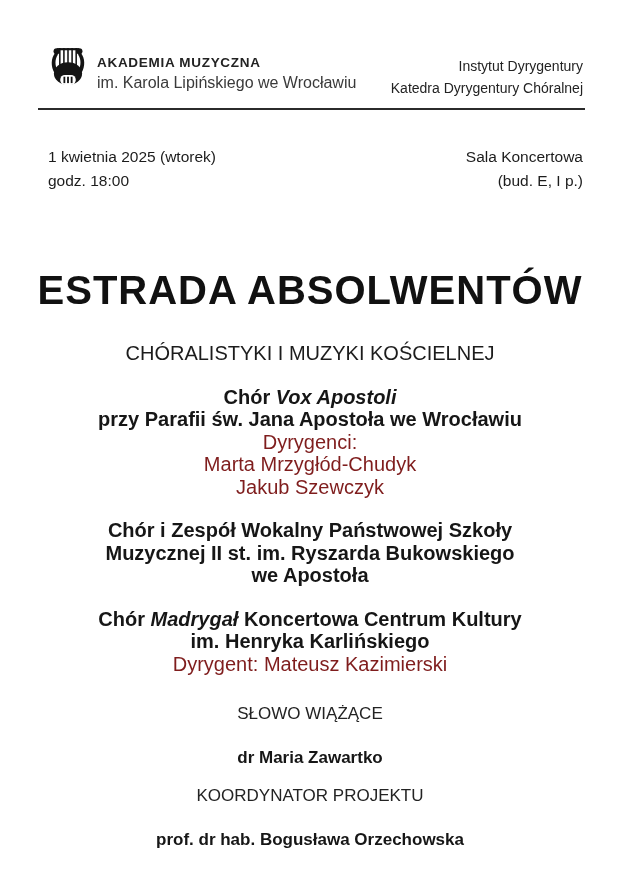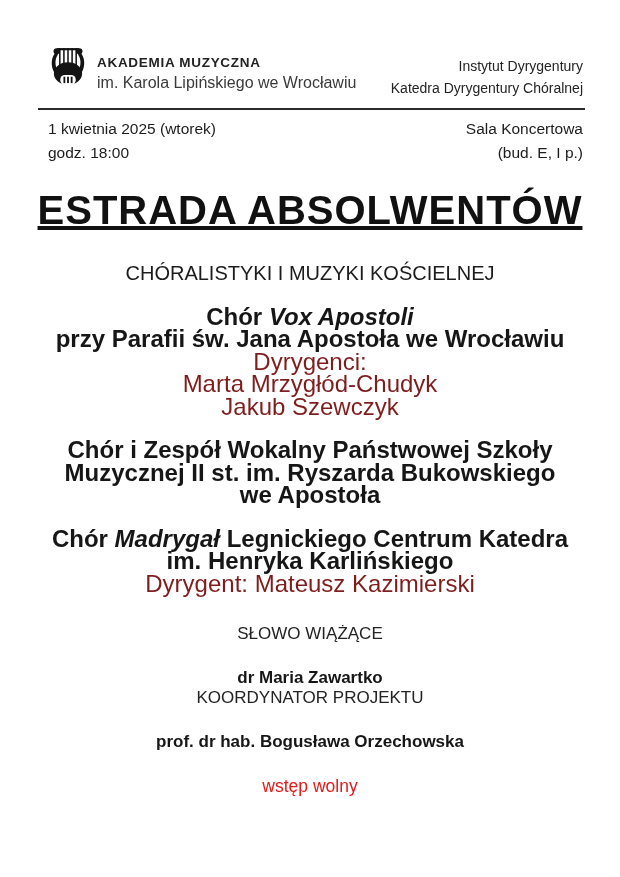--- a/index.html
+++ b/index.html
@@ -27,43 +27,42 @@
 
   .rule {
     border: 0; border-top: 2px solid #2b2b2b;
     margin: 9px 35px 0 38px;
   }
 
   
   .info-row {
     display: flex; justify-content: space-between;
     padding: 7px 37px 0 48px;
-    font-size: 15.5px; line-height: 1.5; color: #1c1c1c;
+    font-size: 15.5px; line-height: 1.5; color: #1c1c1c; margin-top: 28px;
   }
   .info-right { text-align: right; }
 
   
   .content { text-align: center; }
   .event-title {
-    margin-top: 24px;
+    margin-top: 76px;
     font-size: 40px; font-weight: 700; letter-spacing: 1px;
     color: #111111;
-    text-decoration: underline;
   }
   .event-subtitle {
     margin-top: 29px;
     font-size: 20px; line-height: 23px; color: #1c1c1c;
   }
-  .choir-block { margin-top: 21px; font-size: 24px; line-height: 22.5px; }
+  .choir-block { margin-top: 21px; font-size: 20px; line-height: 22.5px; }
   .choir-name { font-weight: 700; color: #161616; }
   .choir-name em { font-style: italic; }
   .conductor-line { font-weight: 400; color: #7f1d1d; }
 
   .credits { margin-top: 29px; }
-  .credit-label { font-size: 17px; color: #232323; }
+  .credit-label { font-size: 17px; color: #232323; margin-top: 18px; }
   .credit-name { font-size: 17px; font-weight: 700; color: #161616; margin-top: 24px; }
   .admission { font-size: 17.5px; margin-top: 24px; }
 </style>
 </head>
 <body>
 
 <div class="page">
 
   <div class="header">
     <div class="brand">
@@ -128,21 +127,21 @@
       <div class="conductor-line">Jakub Szewczyk</div>
     </div>
 
     <div class="choir-block">
       <div class="choir-name">Chór i Zespół Wokalny Państwowej Szkoły</div>
       <div class="choir-name">Muzycznej II st. im. Ryszarda Bukowskiego</div>
       <div class="choir-name">we Apostoła</div>
     </div>
 
     <div class="choir-block">
-      <div class="choir-name"><span>Chór </span><em>Madrygał</em><span> Legnickiego Centrum Katedra</span></div>
+      <div class="choir-name"><span>Chór </span><em>Madrygał</em><span> Koncertowa Centrum Kultury</span></div>
       <div class="choir-name">im. Henryka Karlińskiego</div>
       <div class="conductor-line">Dyrygent: Mateusz Kazimierski</div>
     </div>
 
     <div class="credits">
       <div class="credit-label">SŁOWO WIĄŻĄCE</div>
       <div class="credit-name">dr Maria Zawartko</div>
       <div class="credit-label">KOORDYNATOR PROJEKTU</div>
       <div class="credit-name">prof. dr hab. Bogusława Orzechowska</div>
       <div class="admission" style="color: rgb(228, 27, 27);">wstęp wolny</div>

